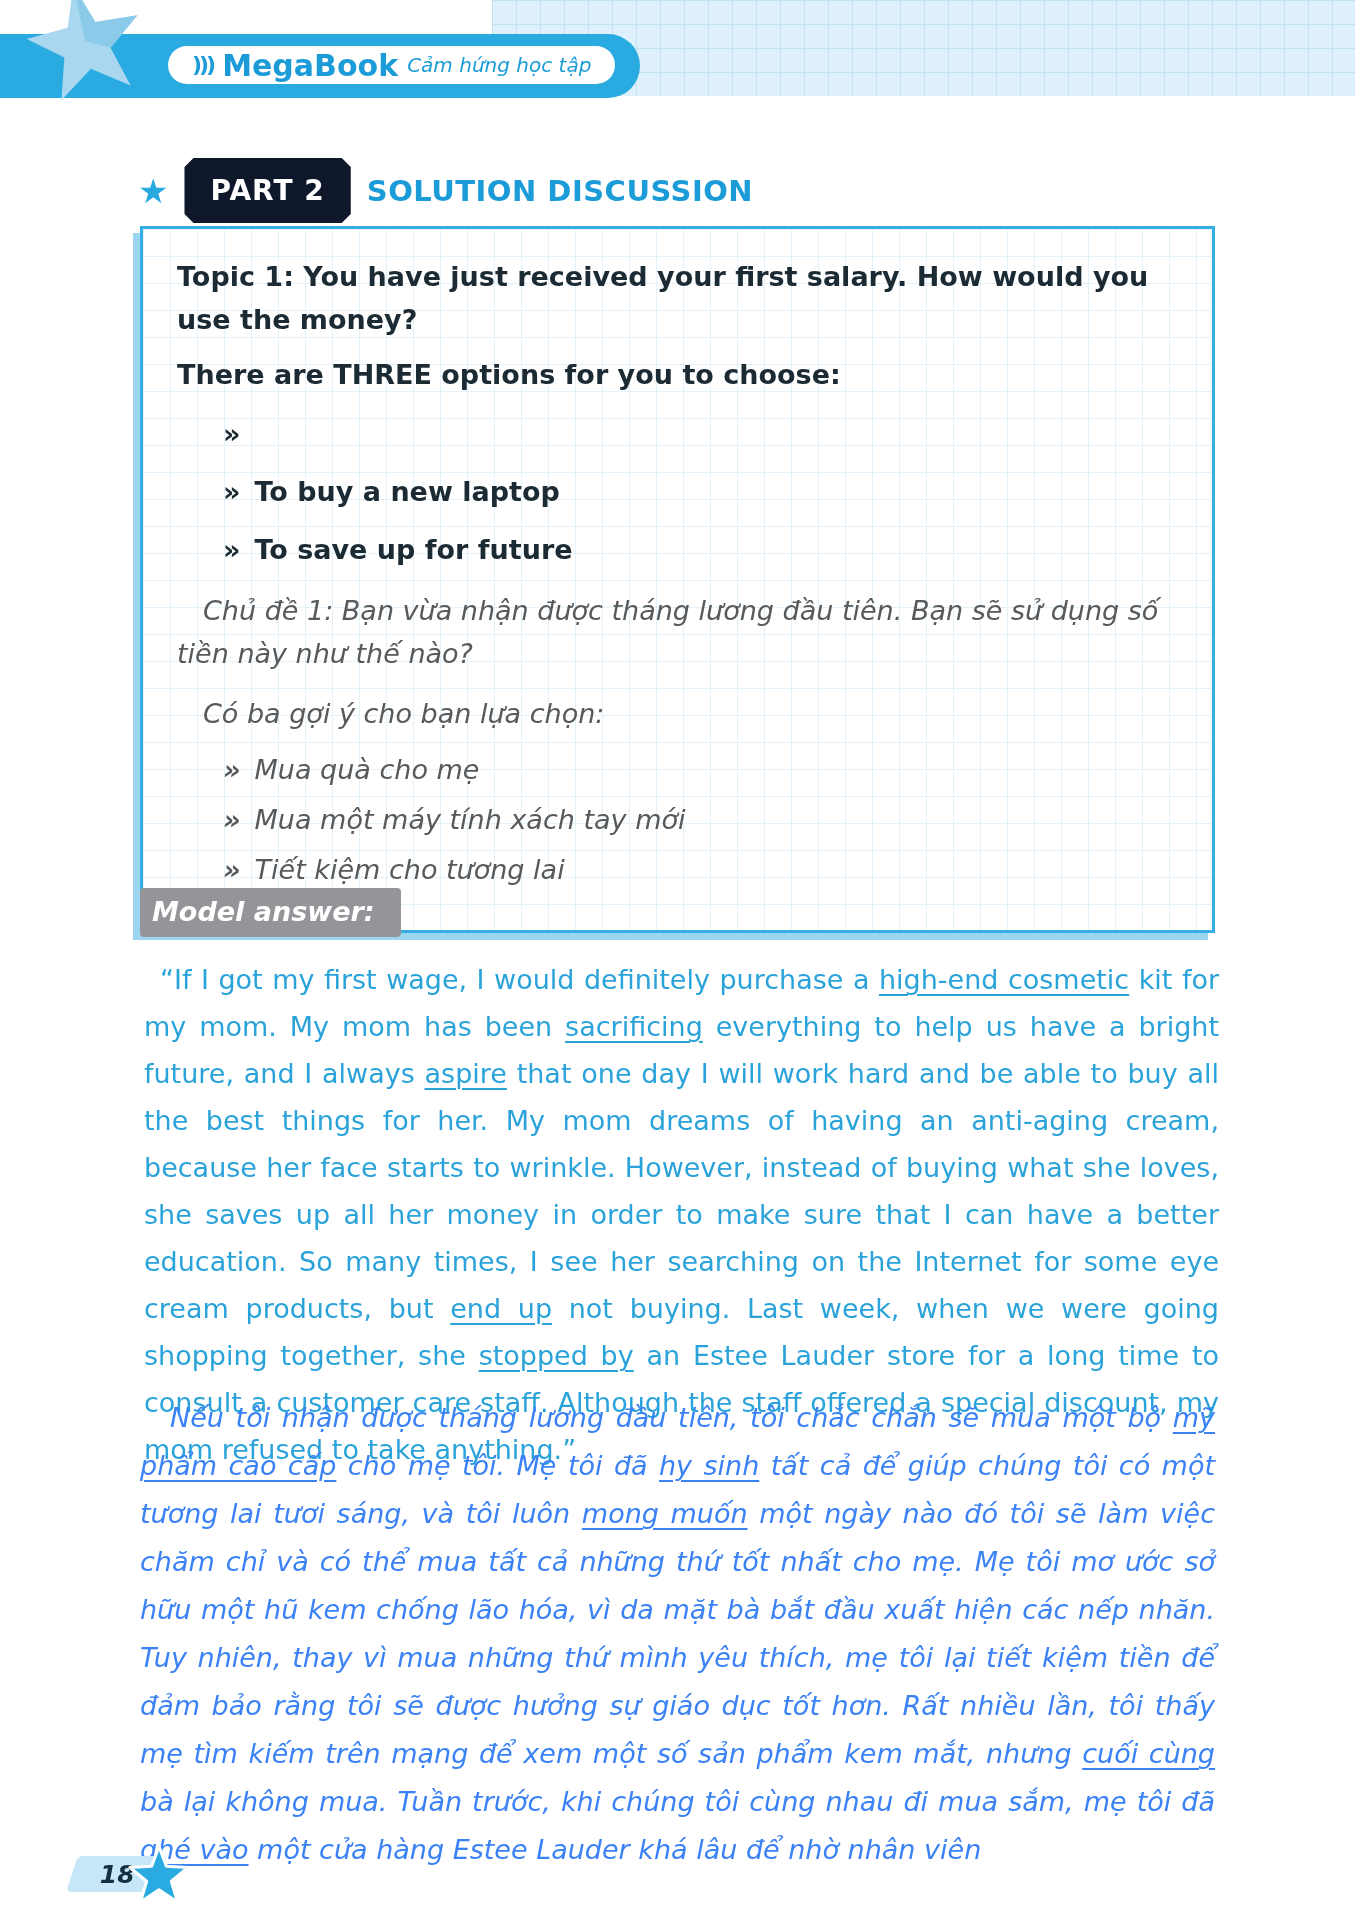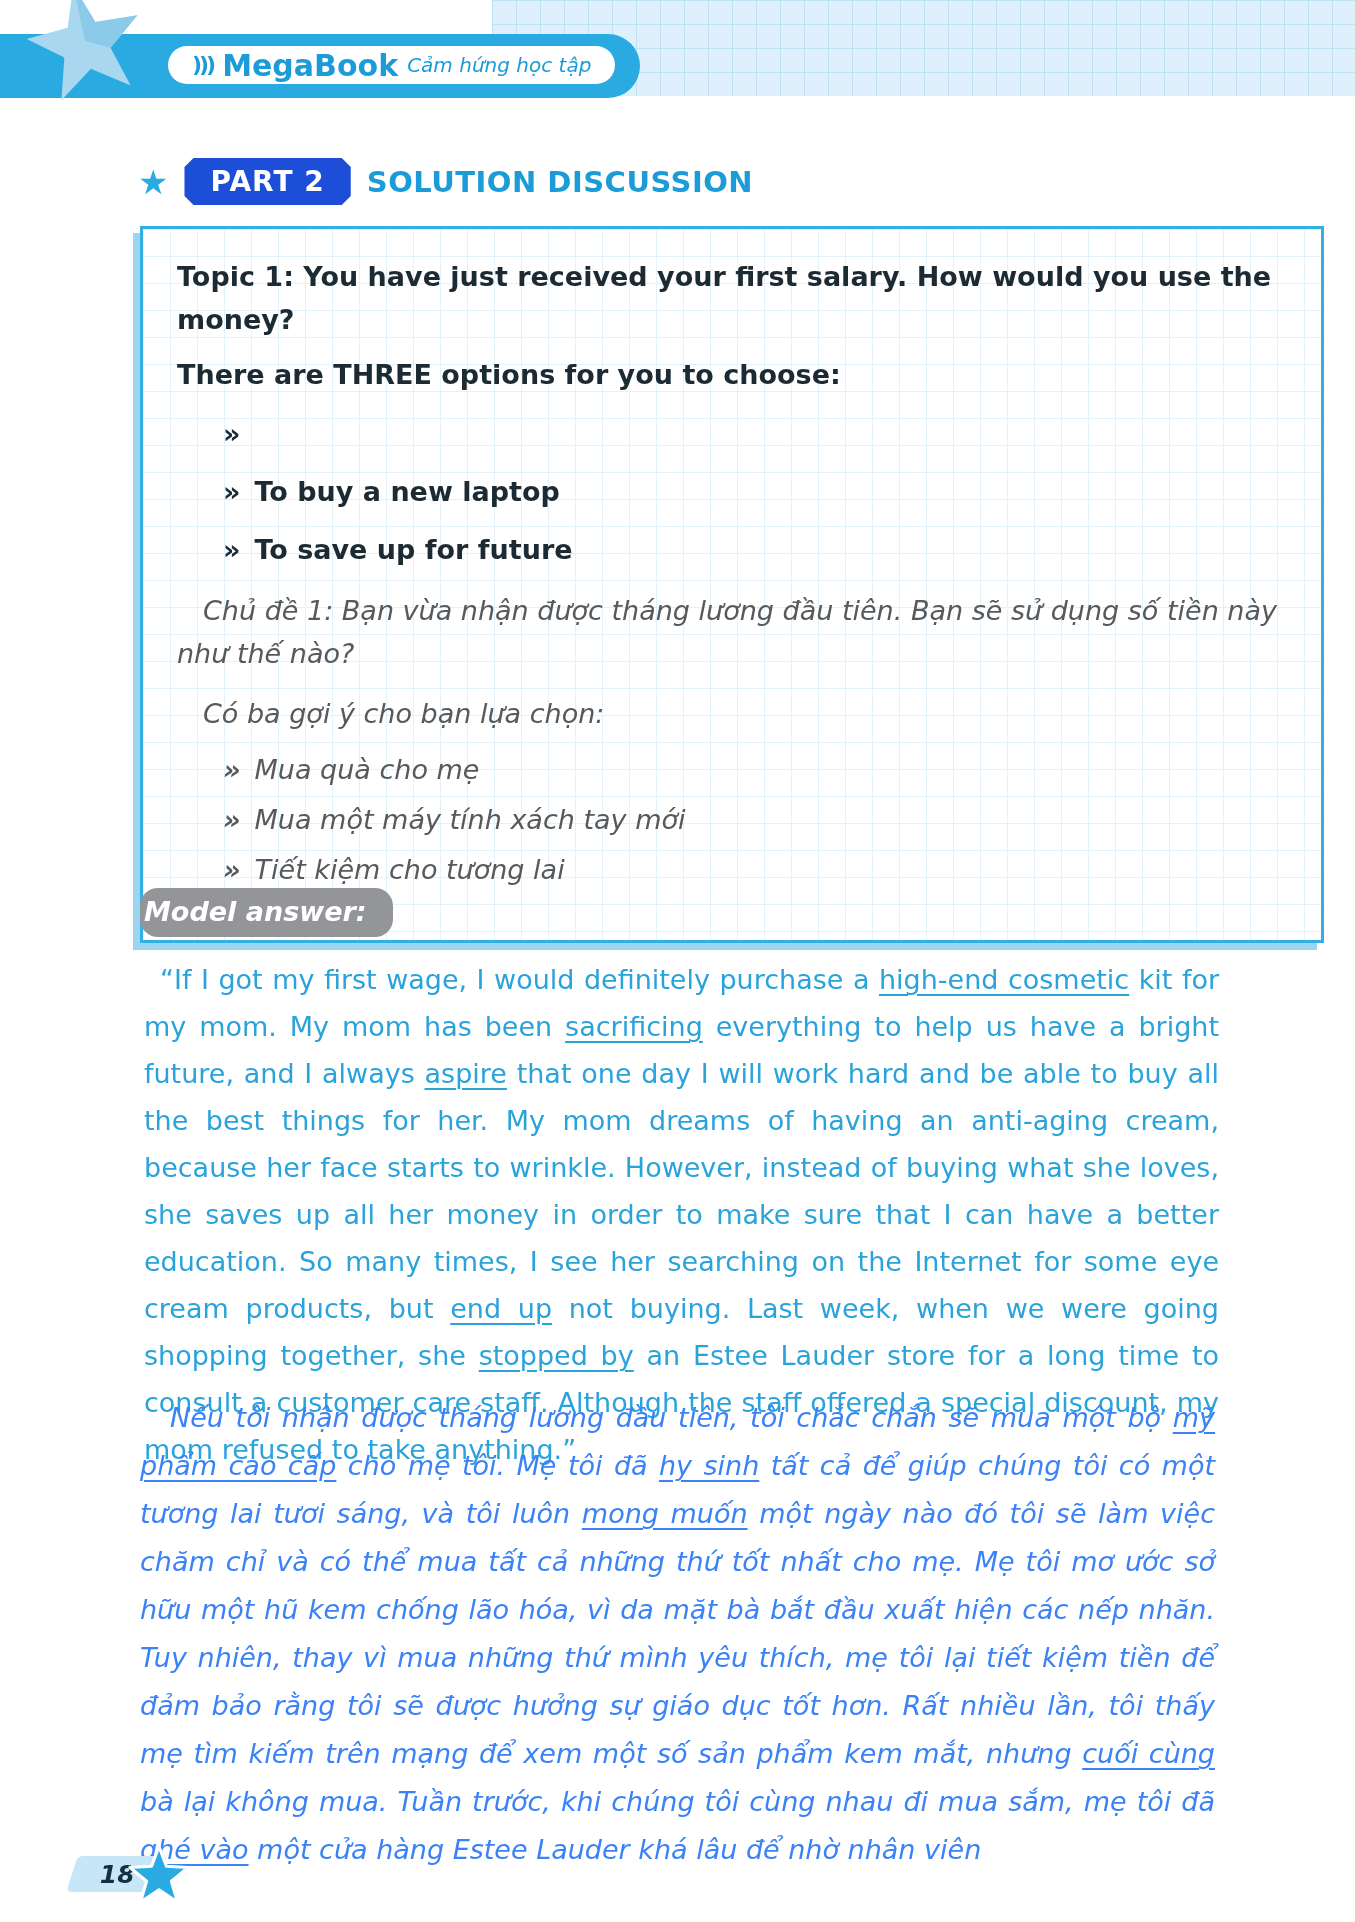--- a/index.html
+++ b/index.html
@@ -32,55 +32,55 @@
   .logo-brand  { color:#1b9cd8; font-weight:800; font-size:30px; }
   .logo-tagline{ color:#1b9cd8; font-style:italic; font-size:20px; }
 
   
   .section-head {
     position:absolute; left:138px; top:158px; right:140px;
     display:flex; align-items:center; gap:16px;
   }
   .section-star { color:#29abe2; font-size:34px; line-height:1; }
   .part-badge {
-    background:#1d4ed8; color:#ffffff; font-weight:800; font-size:28px;
-    letter-spacing:1px; padding:7px 26px;
+    background:#0f172a; color:#ffffff; font-weight:800; font-size:28px;
+    letter-spacing:1px; padding:16px 26px;
     clip-path:polygon(9px 0,calc(100% - 9px) 0,100% 9px,100% calc(100% - 9px),calc(100% - 9px) 100%,9px 100%,0 calc(100% - 9px),0 9px);
   }
   .section-title { margin:0; color:#1b9cd8; font-weight:800; font-size:29px; letter-spacing:0.5px; }
 
   
   .topic-box {
-    position:absolute; left:140px; top:226px; width:1184px; box-sizing:border-box;
+    position:absolute; left:140px; top:226px; width:1075px; box-sizing:border-box;
     border:3px solid #35aee3;
     box-shadow:-7px 7px 0 #9bd5f0;
     background-color:#ffffff;
     background-image:
       linear-gradient(#e2f1fa 1px, transparent 1px),
       linear-gradient(90deg,#e2f1fa 1px, transparent 1px);
     background-size:27px 27px;
-    padding:26px 34px 36px 34px;
+    padding:26px 34px 26px 34px;
   }
   .topic-box p { margin:0; }
   .en-bold { color:#1c2b33; font-weight:700; font-size:27px; line-height:1.6; }
   .topic-title { margin-bottom:12px !important; }
   .options { list-style:none; margin:6px 0 10px 0; padding:0 0 0 46px; }
   .options li { margin:15px 0; display:flex; gap:14px; align-items:baseline; }
   .options .bullet { font-weight:700; }
   .vi { color:#58595b; font-style:italic; font-size:27px; line-height:1.6; }
   .vi-block { margin-top:18px !important; text-indent:26px; }
   .vi-sub { margin-top:16px !important; text-indent:26px; }
   .options.vi-opts { margin-top:4px; }
   .options.vi-opts li { color:#58595b; font-style:italic; font-size:27px; margin:19px 0; }
 
   
   .model-badge {
     position:absolute; left:140px; top:888px;
     background:#939598; color:#ffffff; font-weight:700; font-style:italic;
-    font-size:27px; padding:8px 26px 10px 4px; border-radius:18px;
+    font-size:27px; padding:8px 26px 10px 12px; border-radius:4px;
   }
   .answer-en {
     position:absolute; left:140px; top:952px; width:1075px; margin:4px;
     color:#2aa2da; font-size:27px; line-height:47px; text-align:justify; text-indent:16px;
   }
   .answer-vi {
     position:absolute; left:140px; top:1394px; width:1075px; margin:0;
     color:#3b82f6; font-style:italic; font-size:27px; line-height:48px; text-align:justify; text-indent:30px;
   }
   .u { text-decoration:underline; text-underline-offset:5px; text-decoration-thickness:2px; }

